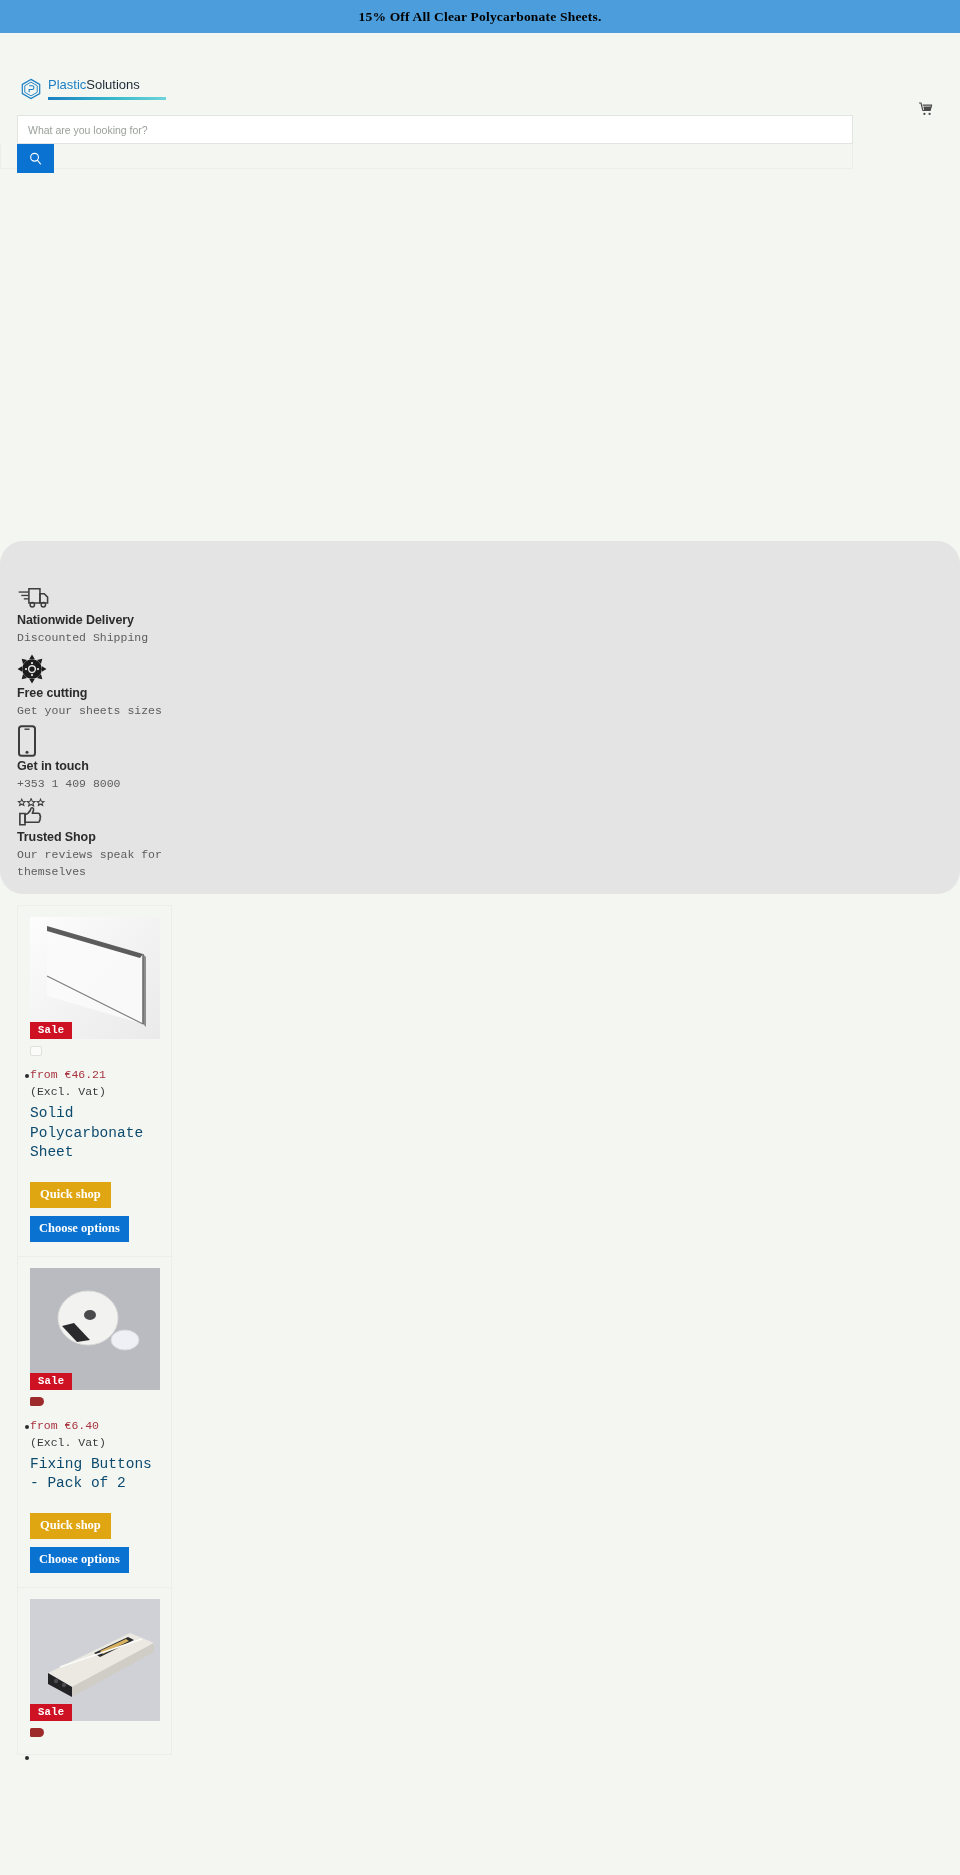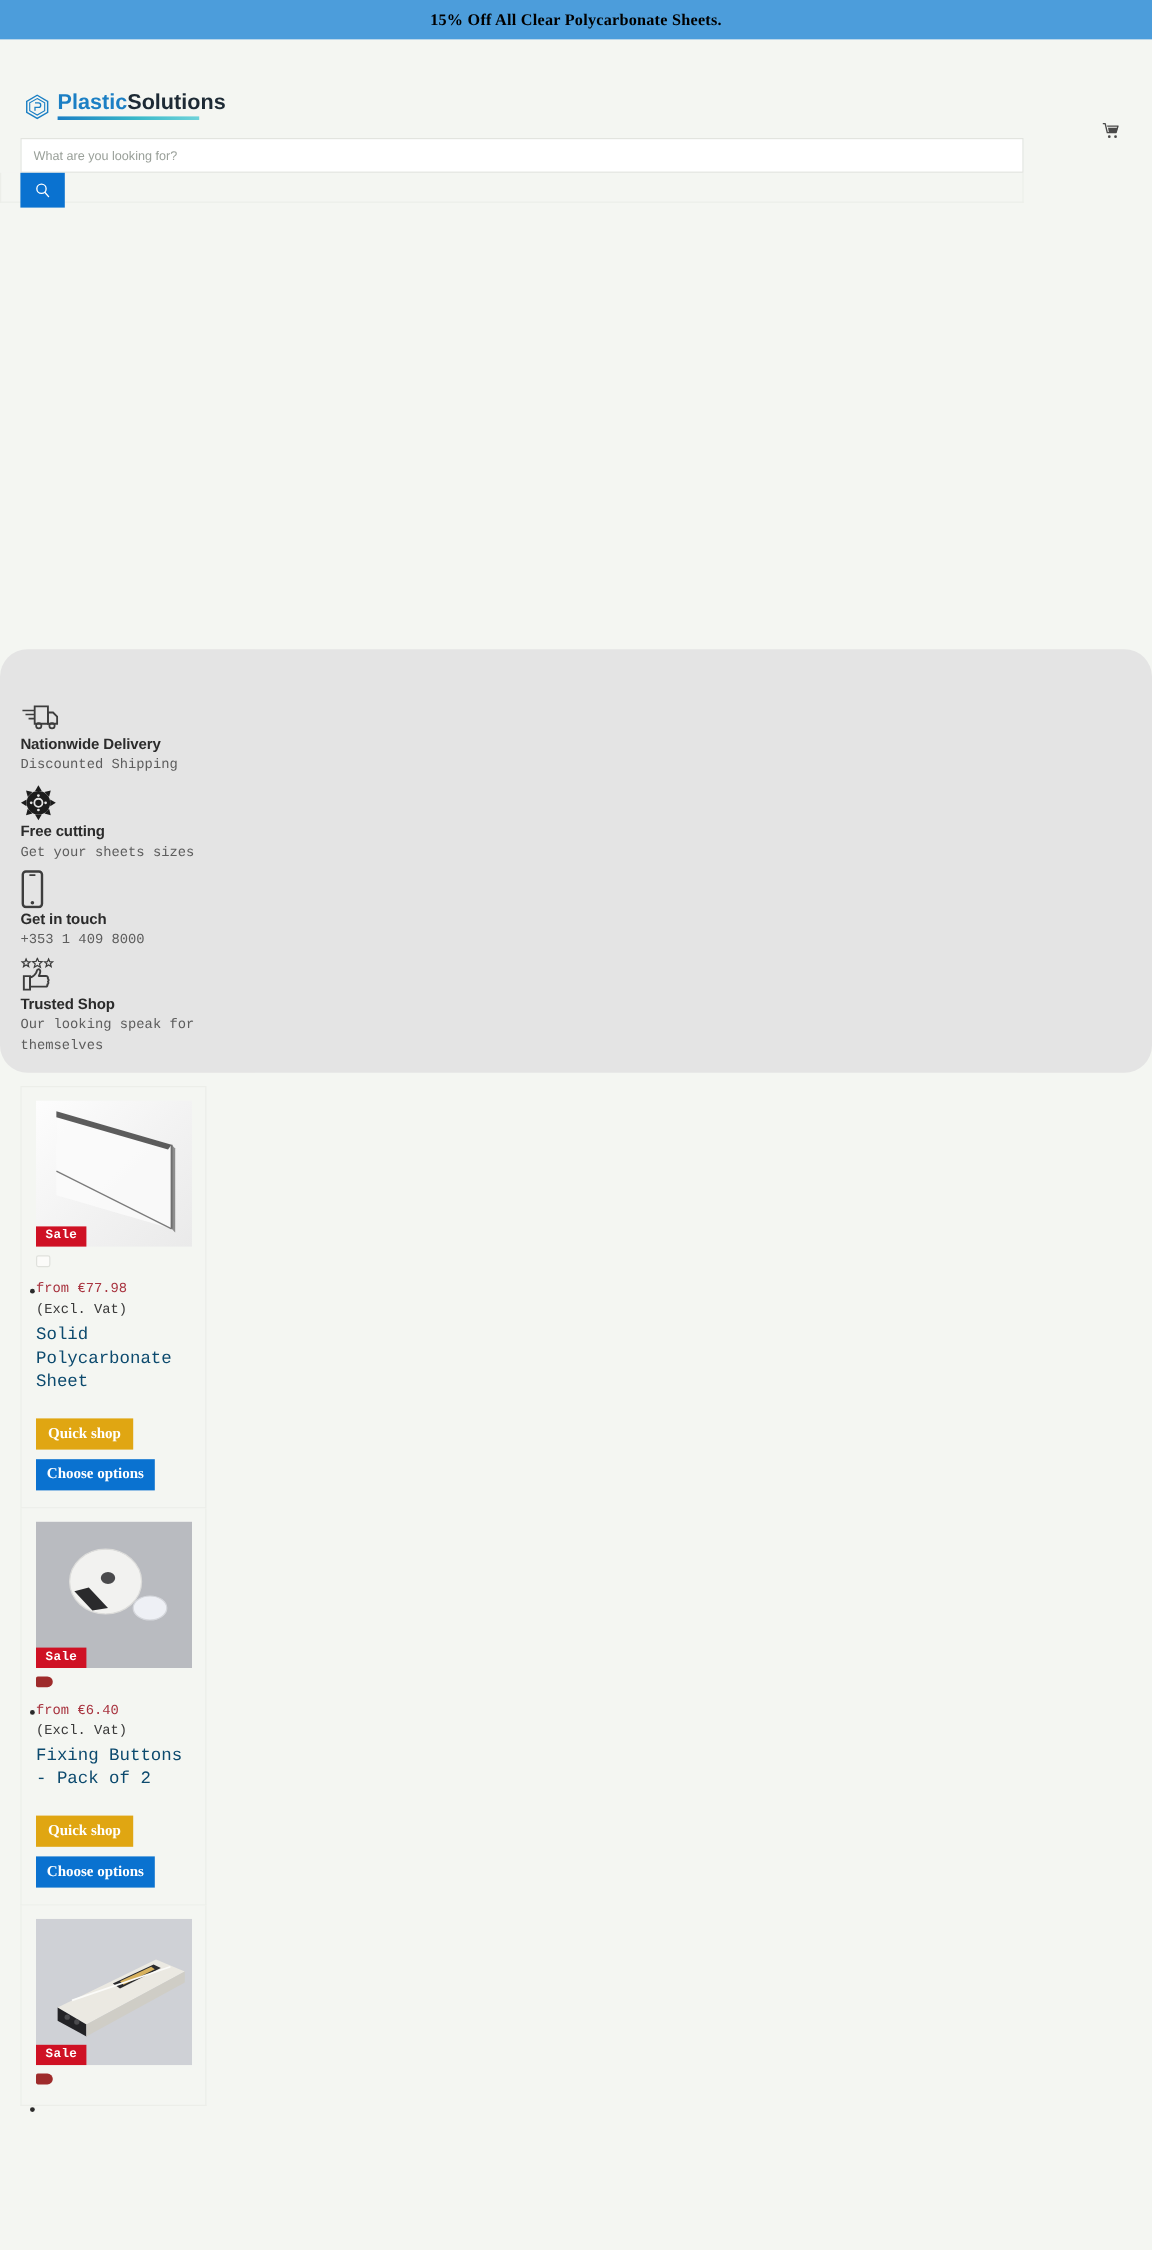--- a/index.html
+++ b/index.html
@@ -29,21 +29,21 @@
   .header { position:relative; height:115px; background:#f4f6f2; }
 
   .logo-wrap {
     position:absolute; left:20px; top:42px;
     display:flex; align-items:flex-end; gap:6px;
   }
   .logo-mark { width:22px; height:22px; display:block; }
   .logo-text-block { display:flex; flex-direction:column; }
   .logo-text {
     font-family:"Liberation Sans", sans-serif;
-    font-size:18px; font-weight:700; line-height:20px;
+    font-size:13px; font-weight:400; line-height:20px;
     white-space:nowrap;
   }
   .logo-text .p1 { color:#1b7fc4; }
   .logo-text .p2 { color:#1d2a35; }
   .logo-rule {
     margin-top:2px; height:3px; width:118px;
     background:linear-gradient(90deg,#1b7fc4 0%,#38b8c9 55%,#6fd3da 100%);
   }
 
   .search-box {
@@ -326,21 +326,21 @@
         <g fill="none" stroke="#3d3d3d" stroke-width="1.1">
           <path d="M5 1.2 6 3.6 8.6 3.8 6.6 5.5 7.3 8 5 6.6 2.7 8 3.4 5.5 1.4 3.8 4 3.6z"></path>
           <path d="M15 0.6 16.2 3.4 19.2 3.6 16.9 5.6 17.7 8.5 15 6.9 12.3 8.5 13.1 5.6 10.8 3.6 13.8 3.4z"></path>
           <path d="M25 1.2 26 3.6 28.6 3.8 26.6 5.5 27.3 8 25 6.6 22.7 8 23.4 5.5 21.4 3.8 24 3.6z"></path>
         </g>
         <path d="M3 16.5h5.5v12H3z" fill="none" stroke="#3d3d3d" stroke-width="1.7"></path>
         <path d="M8.5 17.8c2.4-.6 4.2-2 5.4-4.2.7-1.3.6-2.8 1.7-3.1 1.3-.4 2.2.7 2 2.2-.2 1.3-.8 2.5-1.3 3.6h6.2c1.4 0 2.3 1.2 1.8 2.4.9.5 1 1.9.1 2.6.7.7.5 2-.5 2.5.4.9-.2 2-1.4 2H8.5z" fill="none" stroke="#3d3d3d" stroke-width="1.7" stroke-linejoin="round"></path>
       </svg>
     </div>
     <div class="svc-title">Trusted Shop</div>
-    <div class="svc-sub">Our looking speak for themselves</div>
+    <div class="svc-sub">Our reviews speak for themselves</div>
   </div>
 </section>
 
 <section class="products">
 
   <article class="card">
     <div class="media">
       <div class="img-sheet">
         <svg width="130" height="122" viewBox="0 0 130 122" style="position:absolute;inset:0">
           <polygon points="17,9 113,37 113,107 17,79" fill="#fafafa" opacity="0.85"></polygon>
@@ -349,21 +349,21 @@
           <line x1="17" y1="59" x2="113" y2="107" stroke="#7b7b7b" stroke-width="1.1"></line>
           <line x1="113" y1="37" x2="113" y2="107" stroke="#6f6f6f" stroke-width="1.6"></line>
         </svg>
       </div>
       <span class="sale-badge">Sale</span>
     </div>
     <div class="swatch-row">
       <span class="swatch ghost"></span>
     </div>
     <span class="bullet" style="top:168px"></span>
-    <div class="price">from €77.98</div>
+    <div class="price">from €46.21</div>
     <div class="vat">(Excl. Vat)</div>
     <div class="ptitle">Solid Polycarbonate Sheet</div>
     <div>
       <button class="btn-quick">Quick shop</button>
     </div>
     <div>
       <button class="btn-choose">Choose options</button>
     </div>
   </article>
 

